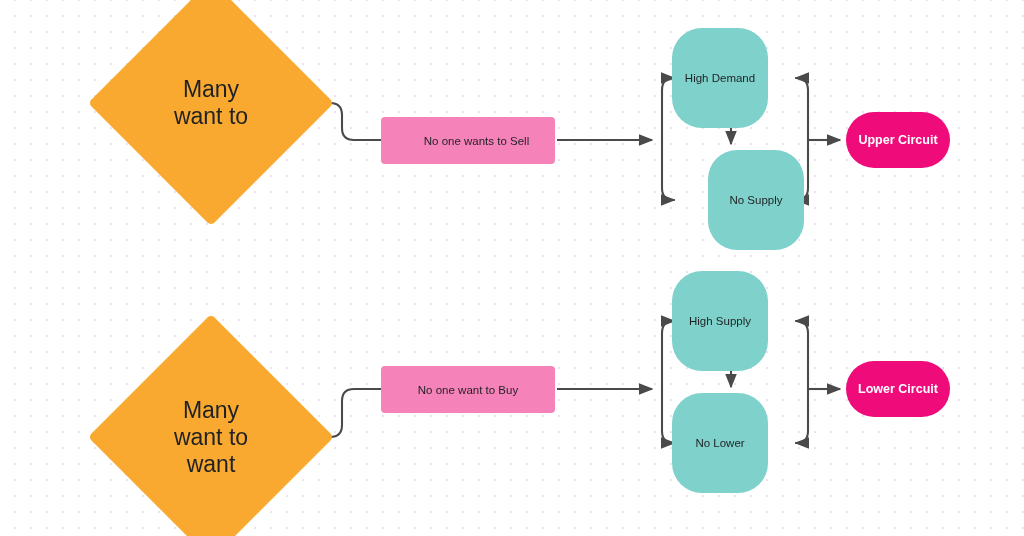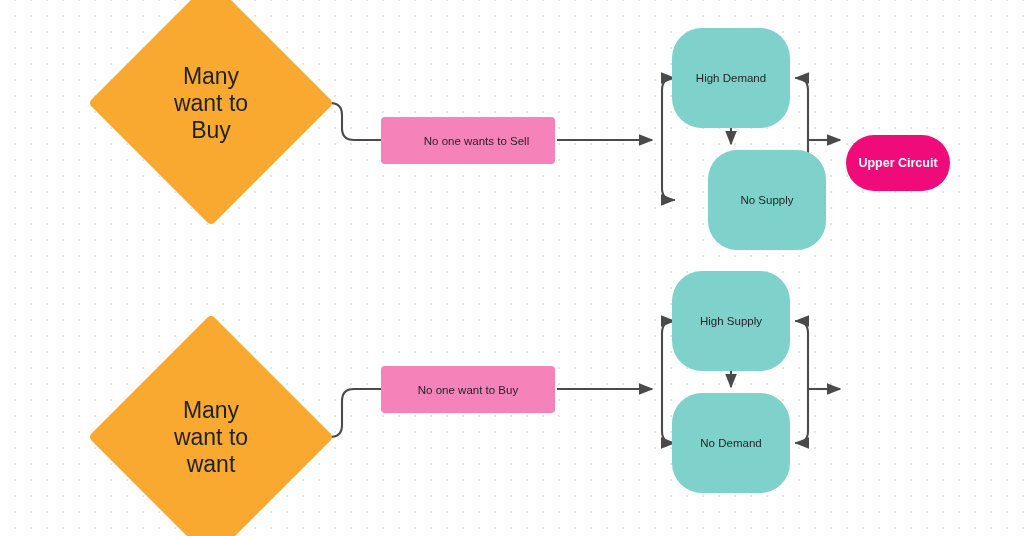--- a/index.html
+++ b/index.html
@@ -66,21 +66,21 @@
     border-radius: 4px;
   }
   .rect-pink .label {
     color: #1f2124;
     font-size: 11.5px;
     font-weight: 400;
   }
 
   
   .teal {
-    width: 118px;
+    width: 96px;
     height: 100px;
     background: #7FD1CB;
     border-radius: 30px;
   }
   .teal .label {
     color: #1f2124;
     font-size: 11.5px;
     font-weight: 400;
   }
 
@@ -155,37 +155,36 @@
       <path d="M 808 389 L 808 431 Q 808 443 796 443" fill="none" stroke="#4a4a4a" stroke-width="2.1" stroke-linecap="round" marker-end="url(#arrow)"></path>
       <path d="M 808 389 L 840 389" fill="none" stroke="#4a4a4a" stroke-width="2.1" marker-end="url(#arrow)"></path>
     </g>
   </svg>
 
   <div class="node diamond" style="left:124px; top:16px;">
     <div class="shape"></div>
     <div class="label">
       <div>Many</div>
       <div>want to</div>
-      <div>Buy</div>
     </div>
   </div>
 
   <div class="node rect-pink" style="left:381px; top:117px;padding-left:17px;">
     <span class="label">No one wants to Sell</span>
   </div>
 
   <div class="node teal" style="left:672px; top:28px;">
     <span class="label">High Demand</span>
   </div>
 
   <div class="node teal" style="left:708px; top:150px;border-radius:29px;">
     <span class="label">No Supply</span>
   </div>
 
-  <div class="node pill" style="left:846px; top:112px;margin-top:23px;">
+  <div class="node pill" style="left:846px; top:112px;">
     <span class="label">Upper Circuit</span>
   </div>
 
   <div class="node diamond" style="left:124px; top:350px;">
     <div class="shape"></div>
     <div class="label">
       <div>Many</div>
       <div>want to</div>
       <div>want</div>
     </div>
@@ -193,17 +192,20 @@
 
   <div class="node rect-pink" style="left:381px; top:366px;">
     <span class="label">No one want to Buy</span>
   </div>
 
   <div class="node teal" style="left:672px; top:271px;">
     <span class="label">High Supply</span>
   </div>
 
   <div class="node teal" style="left:672px; top:393px;">
-    <span class="label">No Demand</span>
-  </div>
-
+    <span class="label">No Lower</span>
+  </div>
+
+  <div class="node pill" style="left:846px; top:361px;">
+    <span class="label">Lower Circuit</span>
+  </div>
 
 </div>
 
 </body></html>

